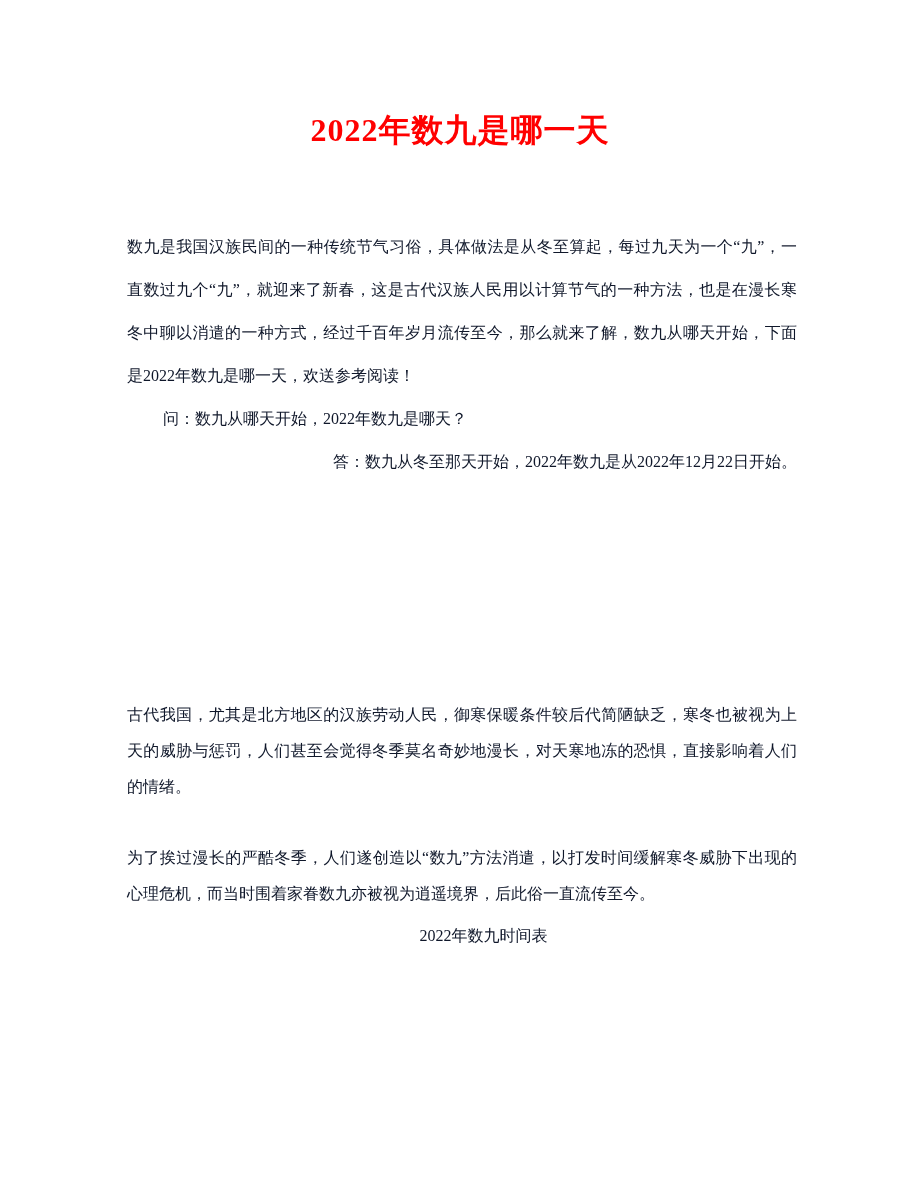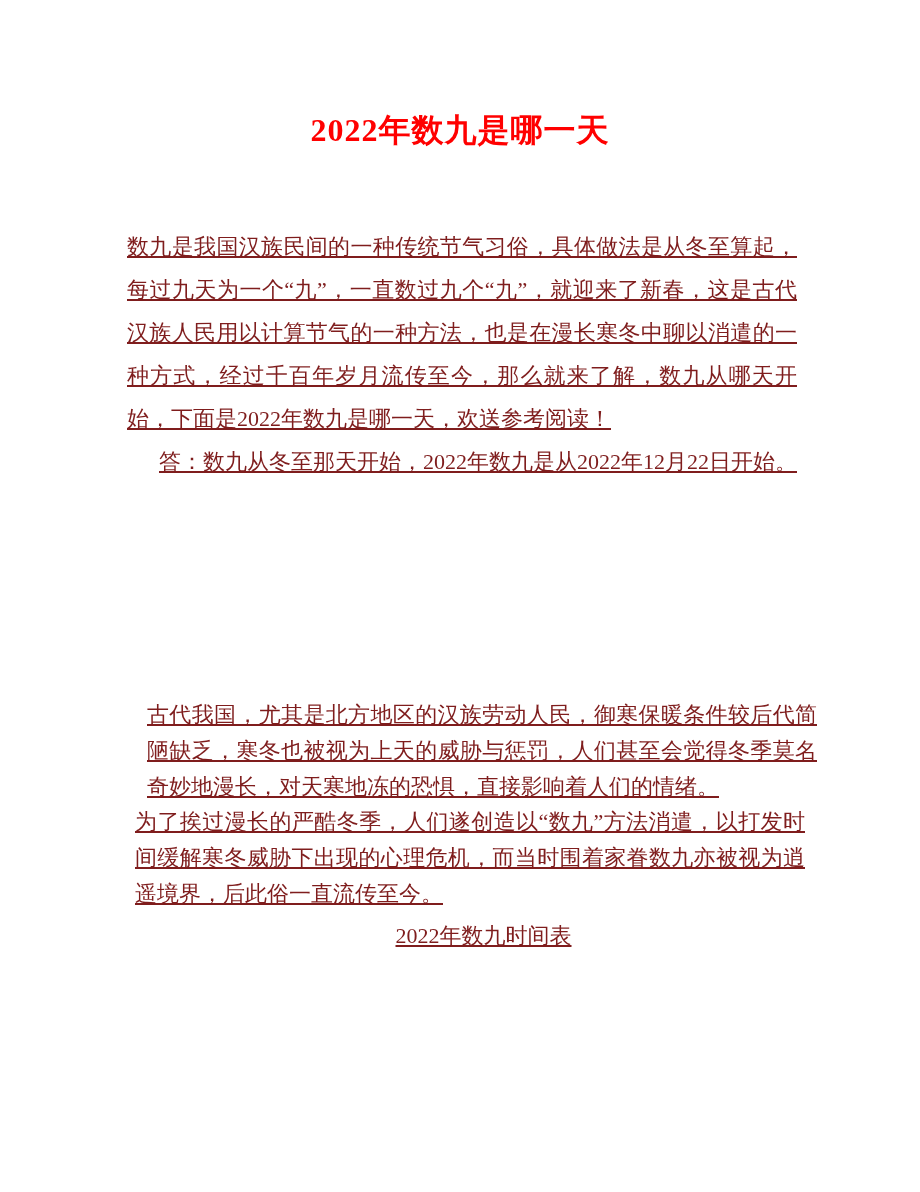--- a/index.html
+++ b/index.html
@@ -29,45 +29,45 @@
     font-size: 32px;
     line-height: 44px;
     font-weight: bold;
     color: #ff0000;
     letter-spacing: 1px;
   }
   .block {
     position: absolute;
     left: 127px;
     width: 670px;
-    font-size: 22px;
-    color: #7f1d1d;
+    font-size: 16px;
+    color: #0f172a;
     text-align: justify;
     text-justify: inter-ideograph;
     word-break: break-all;
-    text-decoration: underline;
   }
   .p-intro    { top: 225px;  line-height: 43px; }
   .p-question { top: 397px;  line-height: 43px; text-indent: 36px; text-align: left; }
   .p-answer   { top: 440px;  line-height: 43px; text-align: right; }
   .p-explain  { top: 523px;  line-height: 45px; }
-  .p-ancient  { top: 697px;  line-height: 36px; margin-left: 20px; }
-  .p-coping   { top: 804px;  line-height: 36px; margin-left: 8px; }
+  .p-ancient  { top: 697px;  line-height: 36px; }
+  .p-coping   { top: 840px;  line-height: 36px; }
   .p-schedule-title { top: 924px;  line-height: 24px; text-indent: 43px; text-align: center; }
   .p-schedule-row   { top: 1017px; line-height: 24px; text-indent: 43px; text-align: left; }
 </style>
 </head>
 <body>
 
 <div class="page">
 
   <div class="doc-title">2022年数九是哪一天</div>
 
   <div class="block p-intro">数九是我国汉族民间的一种传统节气习俗，具体做法是从冬至算起，每过九天为一个“九”，一直数过九个“九”，就迎来了新春，这是古代汉族人民用以计算节气的一种方法，也是在漫长寒冬中聊以消遣的一种方式，经过千百年岁月流传至今，那么就来了解，数九从哪天开始，下面是2022年数九是哪一天，欢送参考阅读！</div>
 
+  <div class="block p-question">问：数九从哪天开始，2022年数九是哪天？</div>
 
   <div class="block p-answer">答：数九从冬至那天开始，2022年数九是从2022年12月22日开始。</div>
 
 
   <div class="block p-ancient">古代我国，尤其是北方地区的汉族劳动人民，御寒保暖条件较后代简陋缺乏，寒冬也被视为上天的威胁与惩罚，人们甚至会觉得冬季莫名奇妙地漫长，对天寒地冻的恐惧，直接影响着人们的情绪。</div>
 
   <div class="block p-coping">为了挨过漫长的严酷冬季，人们遂创造以“数九”方法消遣，以打发时间缓解寒冬威胁下出现的心理危机，而当时围着家眷数九亦被视为逍遥境界，后此俗一直流传至今。</div>
 
   <div class="block p-schedule-title">2022年数九时间表</div>
 

